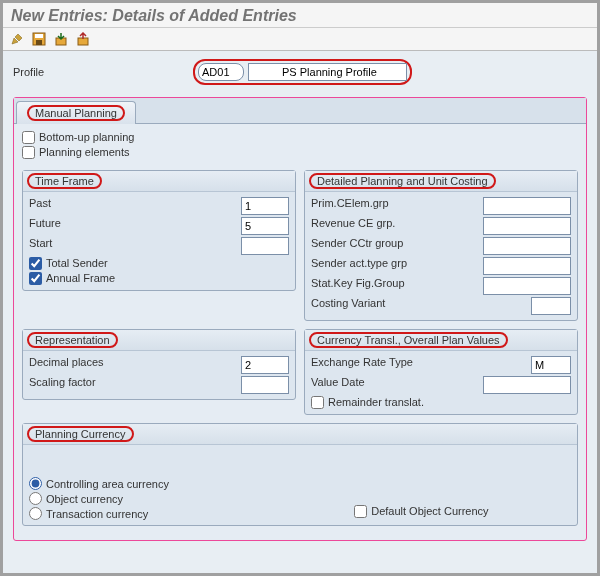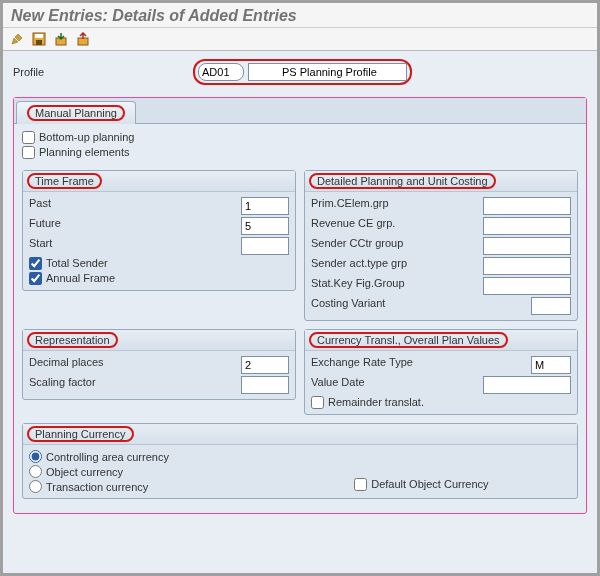--- a/index.html
+++ b/index.html
@@ -148,21 +148,21 @@
   .field-row input.sap.medS  { width: 40px; }
   .radio-row {
     display: flex;
     align-items: center;
     gap: 4px;
     padding: 1px 0;
   }
   .pc-body {
     display: flex;
   }
-  .pc-left { width: 60%; }
+  .pc-left { width: 60%; margin-top: 27px; }
   .pc-right { flex: 1; display: flex; align-items: flex-end; padding-bottom: 2px; }
   input[type=checkbox], input[type=radio] {
     margin: 0;
     accent-color: #2b5ca5;
   }
 </style>
 </head>
 <body>
 
 <div class="screen">

